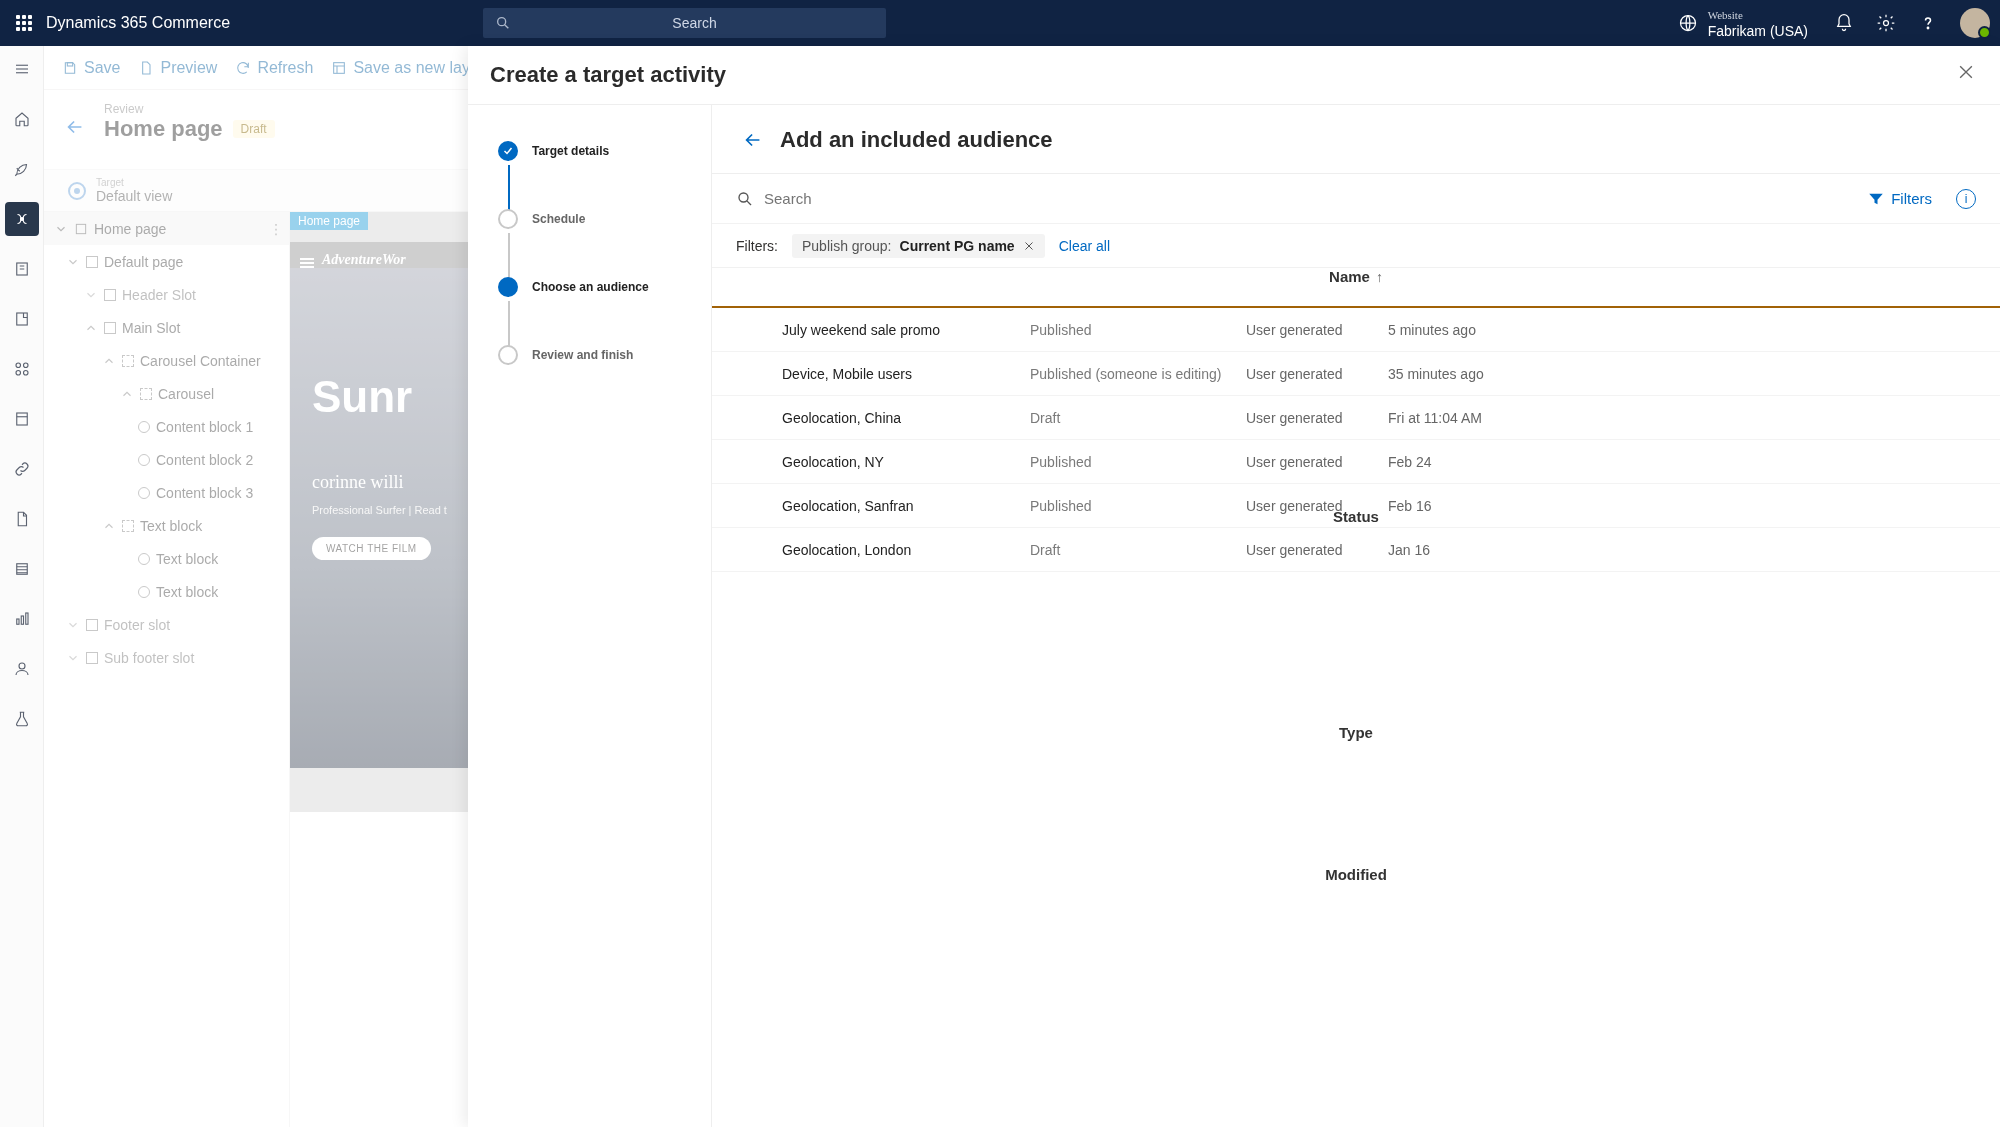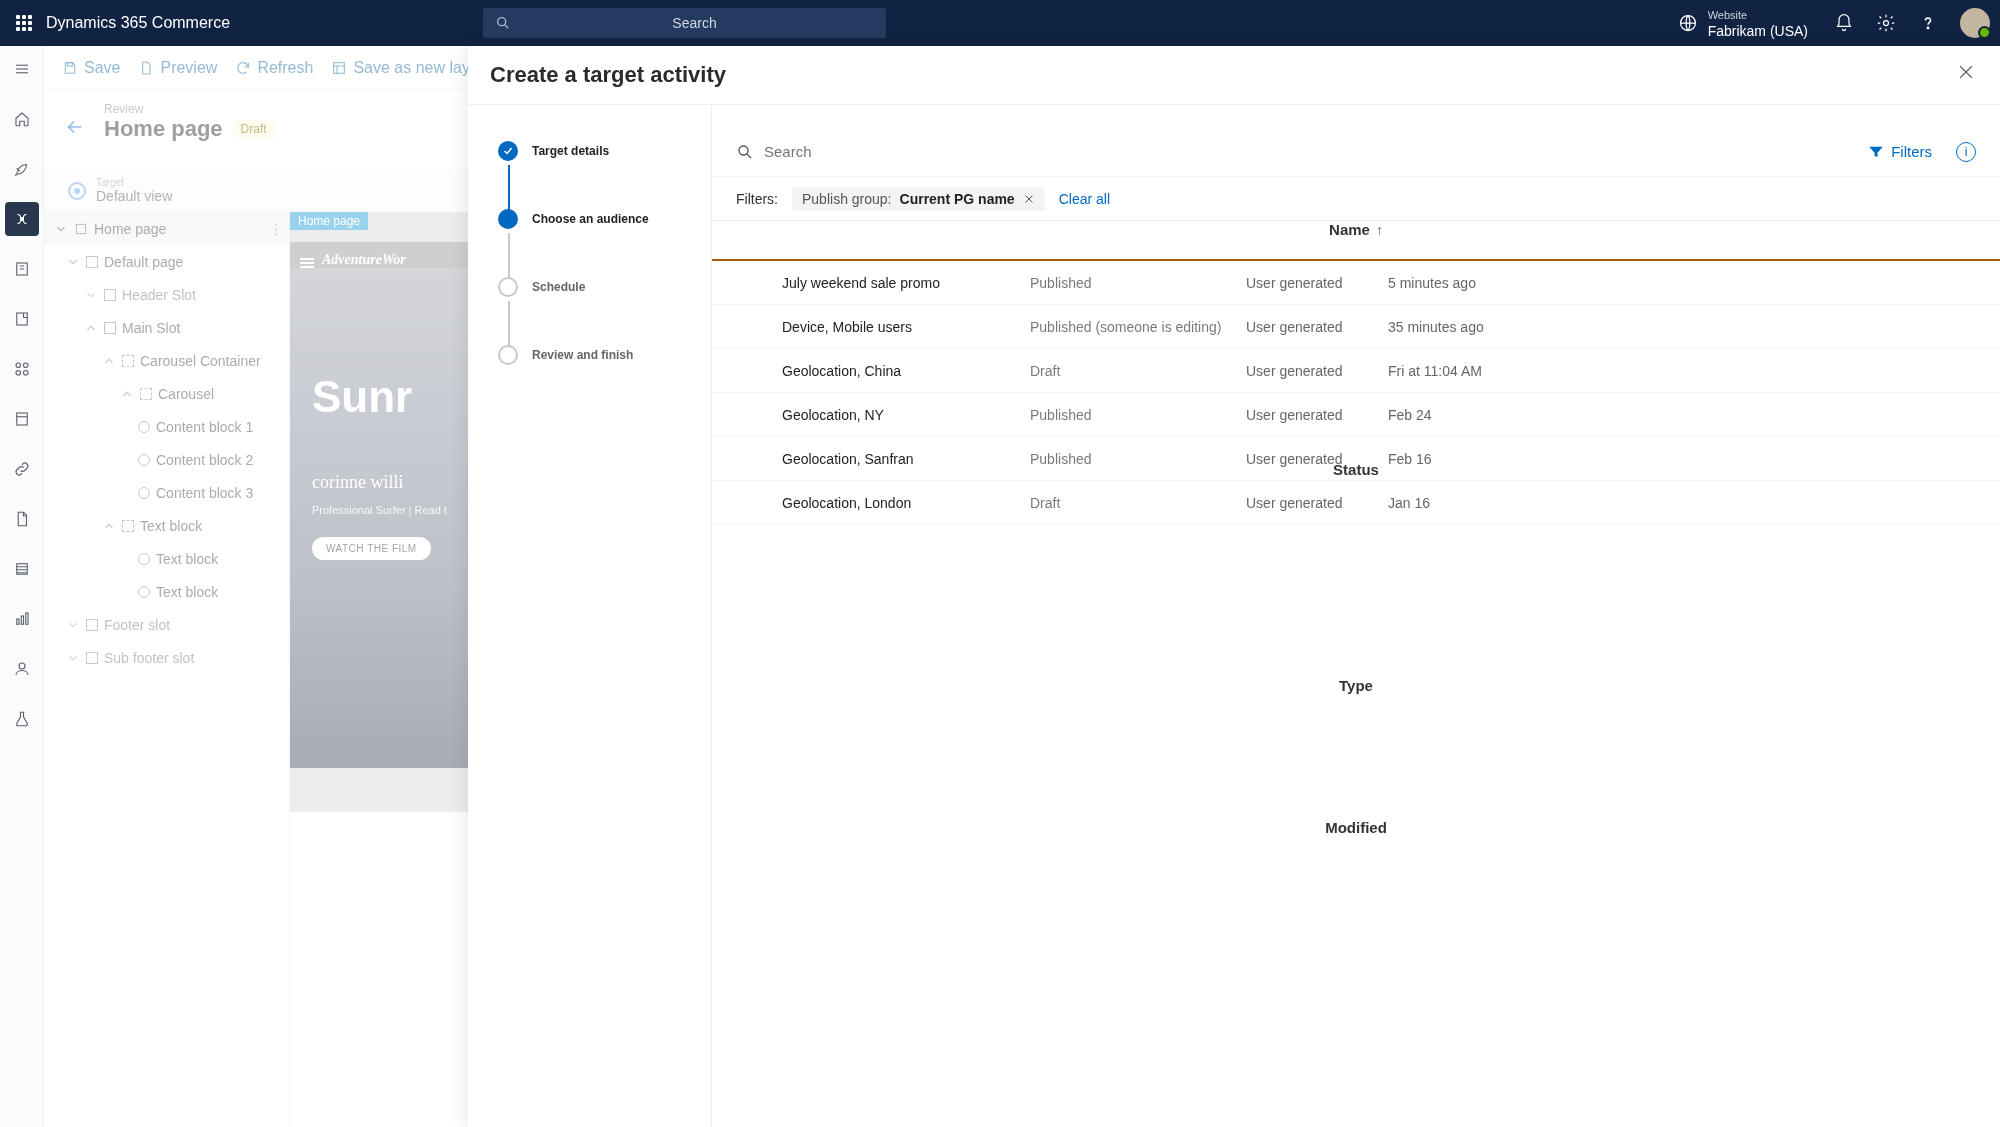--- a/index.html
+++ b/index.html
@@ -11,21 +11,21 @@
   .waffle { width:28px; height:28px; display:flex; align-items:center; justify-content:center; margin-right:8px; cursor:pointer; }
   .waffle-dots { width:16px; height:16px; display:grid; grid-template-columns:repeat(3,4px); grid-template-rows:repeat(3,4px); gap:2px; }
   .waffle-dots div { background:#fff; width:4px; height:4px; border-radius:1px;}
   .app-title { font-size:16px; font-weight:400; color:#fff; }
   .search-box { position:absolute; left:483px; width:403px; height:30px; background:#243a5e; border-radius:2px; display:flex; align-items:center; color:#ccd5e3; padding:0 10px; top:8px;}
   .search-box .sicon { width:20px; height:20px; display:flex; align-items:center; justify-content:center; opacity:.8;}
   .search-box .splc { flex:1; text-align:center; font-size:14px; color:#cfd7e6; }
   .hdr-right { position:absolute; right:10px; top:0; height:46px; display:flex; align-items:center; gap:22px; color:#fff; }
   .website-block { display:flex; align-items:center; gap:10px; margin-right:4px; }
   .website-text { text-align:left; line-height:16px; }
-  .website-text .lbl { font-size:11px; color:#d0d6e0; }
+  .website-text .lbl { font-size:11px; color:#d0d6e0;font-family:Liberation Serif, serif; }
   .website-text .val { font-size:14px; color:#fff; }
   .avatar { width:30px; height:30px; border-radius:50%; background:#c4b5a0; position:relative;}
   .avatar::after { content:''; position:absolute; width:9px; height:9px; background:#6bb700; border:2px solid #102343; border-radius:50%; bottom:-1px; right:-1px;}
 
   
   .left-rail { position:absolute; left:0; top:46px; bottom:0; width:44px; background:#fbfbfb; border-right:1px solid #eee; display:flex; flex-direction:column; align-items:center; padding-top:6px; gap:16px;}
   .rail-btn { width:34px; height:34px; border-radius:4px; display:flex; align-items:center; justify-content:center; color:#4f5663; cursor:pointer;}
   .rail-btn svg { width:18px; height:18px; stroke:#5b6270; fill:none; stroke-width:1.5;}
   .rail-btn.active { background:#29384c; }
   .rail-btn.active svg { stroke:#fff; }
@@ -449,35 +449,43 @@
 
     <div class="stepper-col">
       <div class="step done">
         <div class="bullet" style="display:flex;align-items:center;justify-content:center">
           <svg viewBox="0 0 24 24" width="12" height="12" stroke="#fff" stroke-width="3" fill="none">
                 <path d="M5 12l5 5 9-11"></path>
               </svg>
         </div>
         <span class="step-label">Target details</span>
       </div>
+      <div class="step">
+        <div class="bullet"></div>
+        <span class="step-label">Schedule</span>
+      </div>
       <div class="step active">
         <div class="bullet"></div>
         <span class="step-label">Choose an audience</span>
       </div>
       <div class="step">
         <div class="bullet"></div>
-        <span class="step-label">Schedule</span>
-      </div>
-      <div class="step">
-        <div class="bullet"></div>
         <span class="step-label">Review and finish</span>
       </div>
     </div>
 
     <div class="detail-col">
+      <div class="aud-title">
+        <span class="aud-back">
+          <svg viewBox="0 0 24 24" width="22" height="22" stroke="#0069c2" fill="none" stroke-width="1.8">
+                <path d="M19 12H5M11 6l-6 6 6 6"></path>
+              </svg>
+        </span>
+        <h2>Add an included audience</h2>
+      </div>
 
       <div class="search-row">
         <span class="sicon2">
           <svg viewBox="0 0 24 24" width="18" height="18" stroke="#555" fill="none" stroke-width="1.8">
                 <circle cx="10" cy="10" r="6"></circle>
                 <line x1="20" y1="20" x2="14.5" y2="14.5"></line>
               </svg>
         </span>
         <input placeholder="Search" style="">
         <div class="flex-sp"></div>

